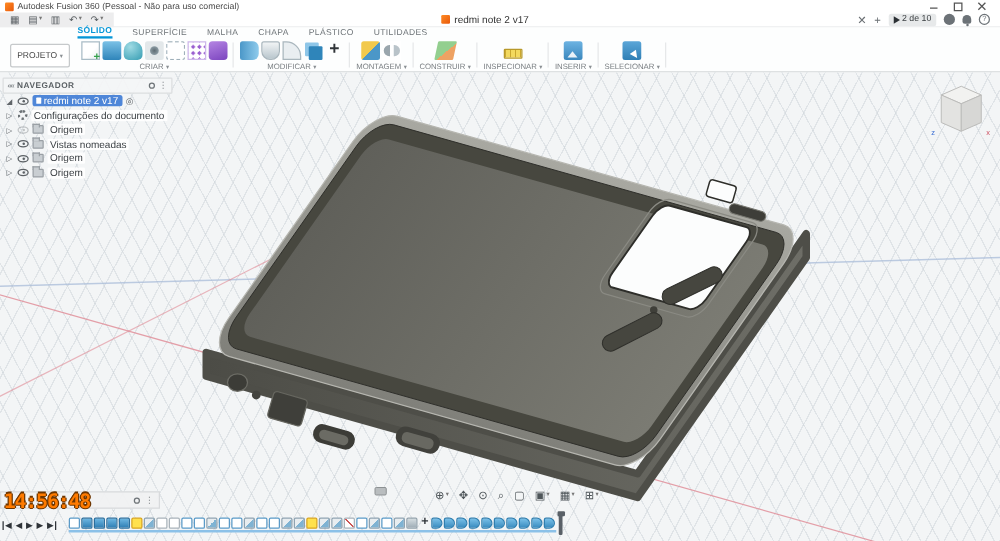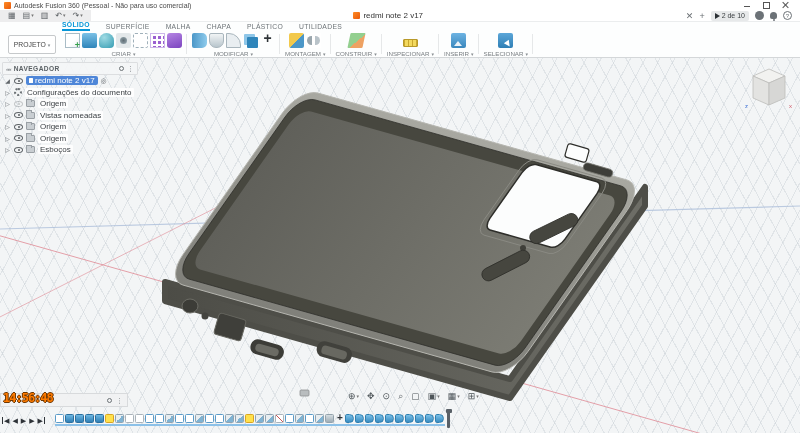--- a/index.html
+++ b/index.html
@@ -103,21 +103,21 @@
   .folder{width:9px;height:7px;background:#c9ced2;border:1px solid #9aa0a5;border-radius:1px;position:relative;box-sizing:border-box;flex:none;}
   .folder::before{content:"";position:absolute;left:-1px;top:-2.5px;width:4px;height:2px;background:#c9ced2;border:1px solid #9aa0a5;border-bottom:none;}
   .gear{width:8px;height:8px;border:2px dotted #6d7377;border-radius:50%;box-sizing:border-box;flex:none;}
   .chip{background:rgba(255,255,255,.85);border-radius:1px;padding:0 2px;white-space:nowrap;}
   .rootchip{background:#4e86d8;color:#fff;border-radius:2px;padding:0 3px;display:flex;align-items:center;gap:2px;white-space:nowrap;}
   .rootchip .docglyph{width:4px;height:5px;background:#fff;border-radius:.5px;}
   .rooticon{font-size:7px;color:#5c6165;}
   
   .comments-bar{position:absolute;left:0;top:335px;width:128px;height:14px;background:rgba(240,241,242,.95);
                 border:1px solid #d8dadc;box-sizing:border-box;display:flex;align-items:center;justify-content:flex-end;gap:4px;padding-right:4px;}
-  .rec-time{position:absolute;left:3px;top:333px;font-family:"DejaVu Sans Mono",monospace;font-size:12px;font-weight:bold;
+  .rec-time{position:absolute;left:3px;top:333px;font-family:"DejaVu Sans Mono",monospace;font-size:16px;font-weight:bold;
             color:#ff7b00;text-shadow:1px 0 0 #6e3600,-1px 0 0 #6e3600,0 1px 0 #6e3600,0 -1px 0 #6e3600;letter-spacing:-1px;}
   .navbar{position:absolute;left:348px;top:334px;display:flex;gap:8px;align-items:center;font-size:9px;color:#4e5559;}
   .nbtn{display:flex;align-items:center;gap:1px;line-height:1;cursor:default;}
   .timeline{position:absolute;left:2px;top:352px;height:20px;display:flex;align-items:center;}
   .pb{font-size:7px;color:#2e3338;margin-right:3px;line-height:1;cursor:default;}
   .pb.bar-l{border-left:1.5px solid #2e3338;padding-left:1px;}
   .pb.bar-r{border-right:1.5px solid #2e3338;padding-right:1px;}
   #tl-icons{display:flex;align-items:center;margin-left:7px;border-bottom:2px solid #8cc1e8;padding-bottom:1px;}
   .tli{width:9px;height:9px;margin:0 .5px;border-radius:1.5px;flex:none;box-sizing:border-box;position:relative;cursor:default;}
   .tl-sketch{background:#fff;border:1px solid #5b9bc8;}
@@ -377,26 +377,20 @@
         <span class="eye"></span>
         <span class="folder"></span>
         <span class="chip">Origem</span>
       </div>
       <div class="brow">
         <span class="ind">▷</span>
         <span class="eye"></span>
         <span class="folder"></span>
         <span class="chip">Origem</span>
       </div>
-      <div class="brow">
-        <span class="ind">▷</span>
-        <span class="eye"></span>
-        <span class="folder"></span>
-        <span class="chip">Esboços</span>
-      </div>
     </div>
 
     <svg class="viewcube" width="58" height="58">
       <polygon points="13,16 29,9 45,16 29,23" fill="#f2f2f0" stroke="#bcbcba" stroke-width="0.8"></polygon>
       <polygon points="13,16 29,23 29,45 13,38" fill="#e3e3e1" stroke="#bcbcba" stroke-width="0.8"></polygon>
       <polygon points="45,16 29,23 29,45 45,38" fill="#d7d7d5" stroke="#bcbcba" stroke-width="0.8"></polygon>
       <text x="5" y="48" class="vlabel" fill="#3b6fd4">z</text>
       <text x="49" y="48" class="vlabel" fill="#d05a6a">x</text>
     </svg>
 

